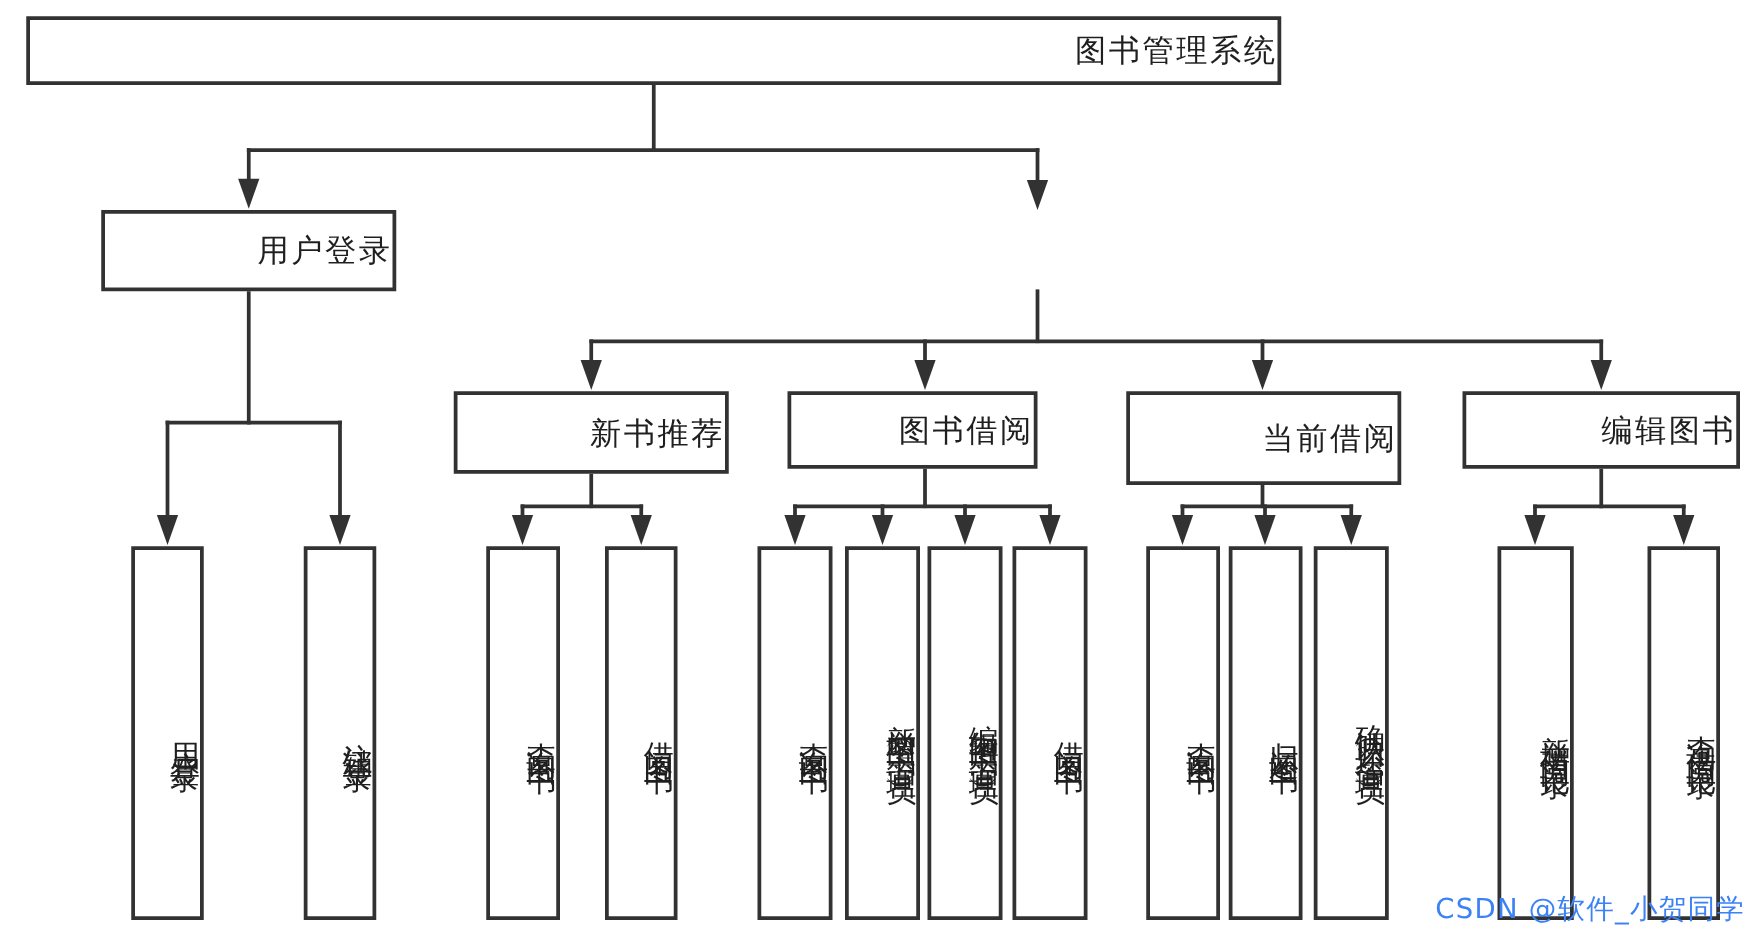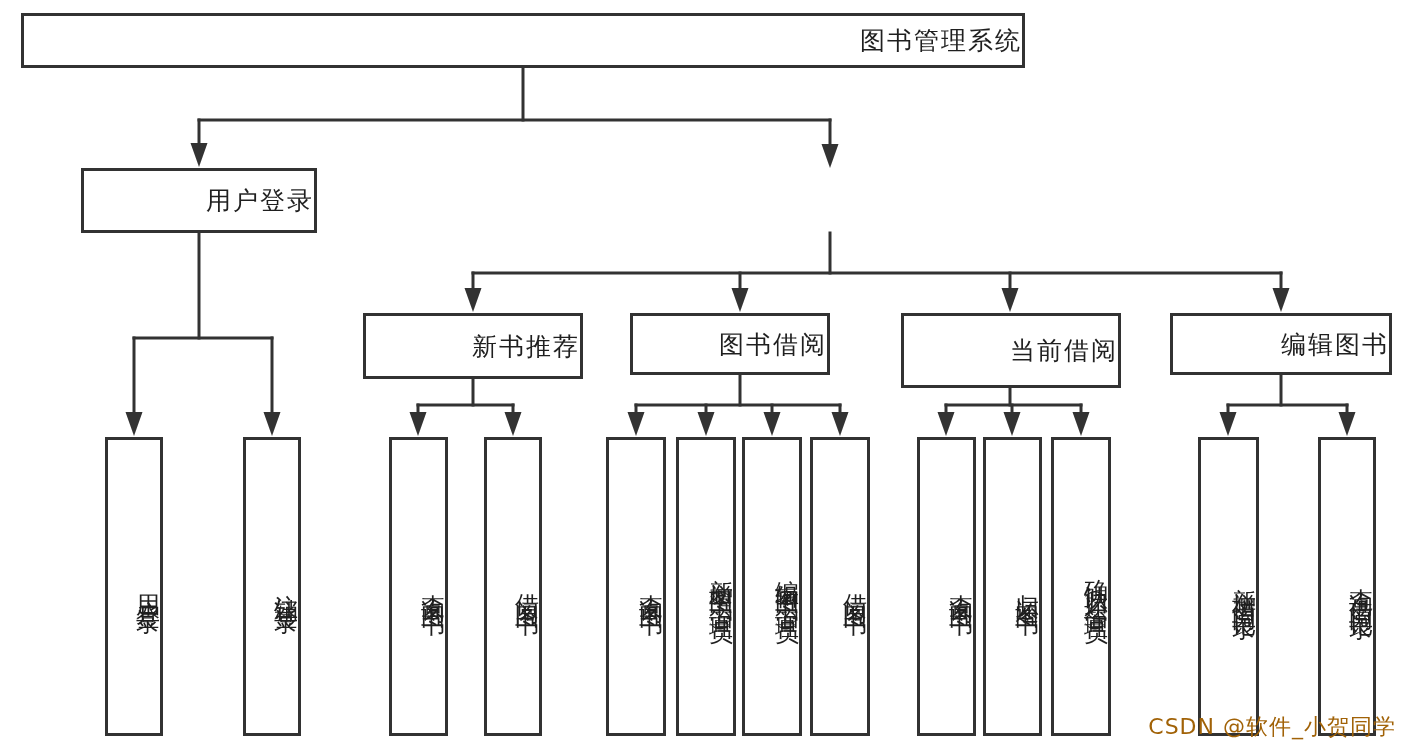--- a/index.html
+++ b/index.html
@@ -44,21 +44,21 @@
     letter-spacing: 6px;
     line-height: 1;
     white-space: nowrap;
   }
   .watermark {
     position: absolute;
     top: 712px;
     right: 9px;
     z-index: 10;
     font-size: 22px;
-    color: #a16207;
+    color: #3b82f6;
     letter-spacing: 1px;
     white-space: nowrap;
   }
 </style>
 </head>
 <body>
 
 <div class="canvas">
 
   <svg class="wires" width="1405" height="747">

